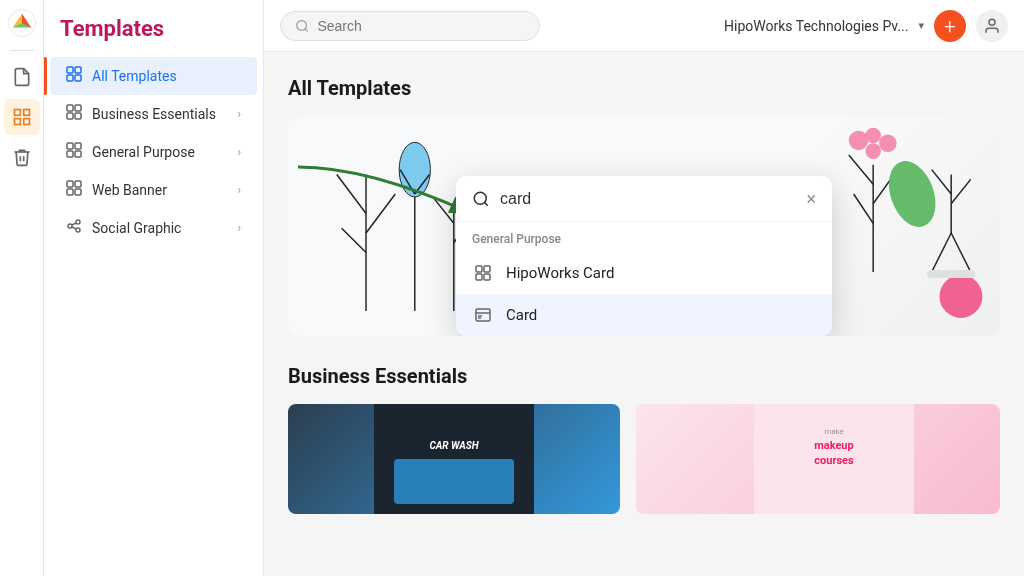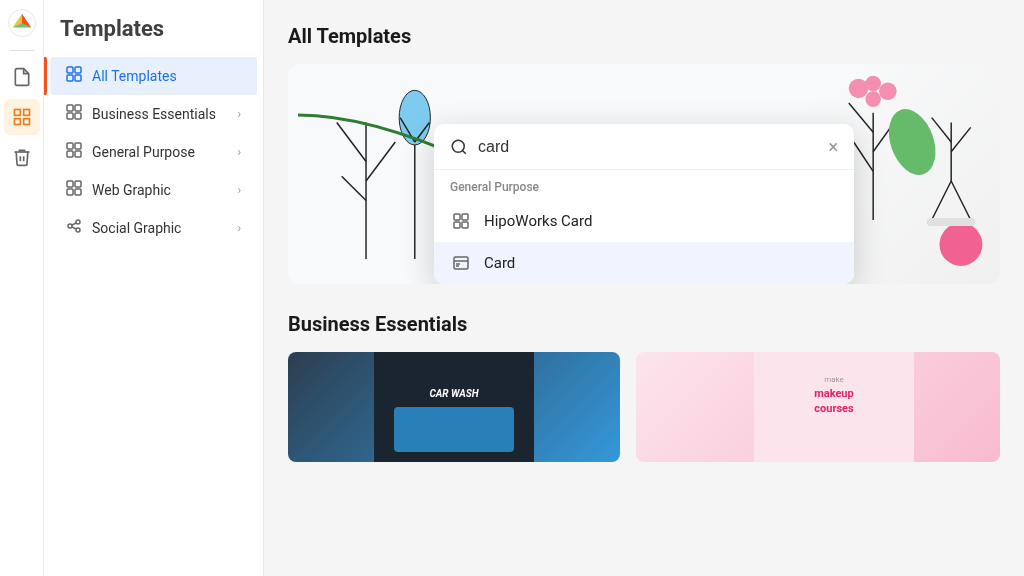--- a/index.html
+++ b/index.html
@@ -35,21 +35,21 @@
     .sidebar {
       width: 220px;
       background: #fff;
       border-right: 1px solid #e8e8e8;
       padding: 16px 0;
       overflow-y: auto;
     }
     .sidebar-title {
       font-size: 22px;
       font-weight: 700;
-      color: #404040;
+      color: #be185d;
       padding: 0 16px 16px;
     }
     .sidebar-item {
       display: flex;
       align-items: center;
       padding: 9px 16px;
       cursor: pointer;
       font-size: 14px;
       color: #333;
       border-radius: 4px;
@@ -197,21 +197,21 @@
       z-index: 2;
       pointer-events: none;
     }
 
     
     .search-dropdown {
       position: absolute;
       top: 60px;
       left: 50%;
       transform: translateX(-50%);
-      width: 420px;
+      width: 376px;
       background: #fff;
       border-radius: 10px;
       box-shadow: 0 8px 32px rgba(0,0,0,0.18);
       z-index: 20;
       overflow: hidden;
     }
     .dropdown-search-box {
       display: flex;
       align-items: center;
       padding: 12px 16px;
@@ -366,41 +366,62 @@
 
   <div class="sidebar-item">
     <span class="item-icon">
       <svg width="16" height="16" viewBox="0 0 16 16" fill="none" stroke="currentColor" stroke-width="1.5">
         <rect x="1" y="1" width="6" height="6" rx="1"></rect>
         <rect x="9" y="1" width="6" height="6" rx="1"></rect>
         <rect x="1" y="9" width="6" height="6" rx="1"></rect>
         <rect x="9" y="9" width="6" height="6" rx="1"></rect>
       </svg>
     </span>
-    <span>Web Graphic</span>
+    <span>Web Banner</span>
     <span class="chevron">›</span>
   </div>
 
   <div class="sidebar-item">
     <span class="item-icon">
       <svg width="16" height="16" viewBox="0 0 16 16" fill="none" stroke="currentColor" stroke-width="1.5">
         <circle cx="4" cy="8" r="2"></circle>
         <circle cx="12" cy="4" r="2"></circle>
         <circle cx="12" cy="12" r="2"></circle>
         <line x1="6" y1="7" x2="10" y2="5"></line>
         <line x1="6" y1="9" x2="10" y2="11"></line>
       </svg>
     </span>
     <span>Social Graphic</span>
     <span class="chevron">›</span>
   </div>
 </div>
 
 <div class="main-area">
 
+  <div class="topbar">
+    <div class="search-box">
+      <svg width="16" height="16" viewBox="0 0 24 24" fill="none" stroke="#999" stroke-width="2">
+        <circle cx="11" cy="11" r="8"></circle>
+        <line x1="21" y1="21" x2="16.65" y2="16.65"></line>
+      </svg>
+      <input type="text" placeholder="Search" style="">
+    </div>
+
+    <div class="topbar-right">
+      <span class="company-name">HipoWorks Technologies Pv...</span>
+      <span class="dropdown-arrow">▾</span>
+      <div class="add-btn">+</div>
+      <div class="user-icon">
+        <svg width="18" height="18" viewBox="0 0 24 24" fill="none" stroke="#666" stroke-width="2">
+          <path d="M20 21v-2a4 4 0 0 0-4-4H8a4 4 0 0 0-4 4v2"></path>
+          <circle cx="12" cy="7" r="4"></circle>
+        </svg>
+      </div>
+    </div>
+  </div>
 
   <div class="content">
     <div class="section-title">All Templates</div>
 
     <div class="hero-banner">
 
       <svg class="hero-decor" viewBox="0 0 730 220" xmlns="http://www.w3.org/2000/svg">
 
         <line x1="80" y1="60" x2="80" y2="200" stroke="#222" stroke-width="1.5"></line>
         <line x1="80" y1="100" x2="50" y2="60" stroke="#222" stroke-width="1.5"></line>

